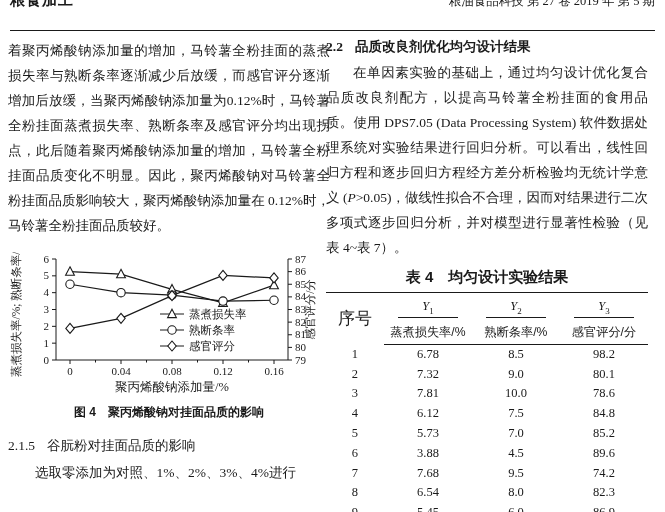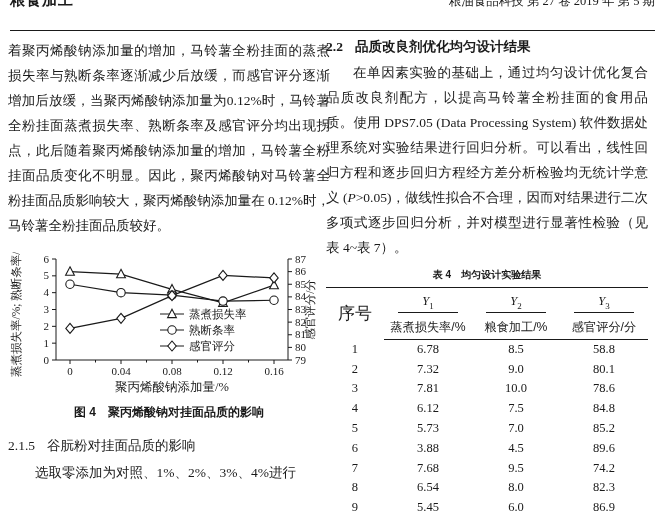--- a/index.html
+++ b/index.html
@@ -34,21 +34,21 @@
   .sec-head3 { margin-top:16px; font-family:"Liberation Sans","DejaVu Sans",sans-serif;
     font-size:13.5px; font-weight:normal; }
   .sec-head3 .num, .sec-head2 .num { font-family:"Liberation Serif",serif; margin-right:12px; }
   .sec-head2 { font-family:"Liberation Sans","DejaVu Sans",sans-serif;
     font-size:13.5px; font-weight:bold; margin-bottom:4px; }
   .p2 { margin-top:5px; }
 
   
   .tbl-title { margin-top:8px; text-align:center;
     font-family:"Liberation Sans","DejaVu Sans",sans-serif;
-    font-weight:bold; font-size:10px; }
+    font-weight:bold; font-size:15px; }
   table { width:100%; border-collapse:collapse; margin-top:5px;
     border-top:1.7px solid #1a1a1a; border-bottom:1.7px solid #1a1a1a; }
   th,td { text-align:center; font-weight:normal; }
   thead tr.measures th { border-bottom:1.2px solid #1a1a1a; }
   th.seq { font-family:"Liberation Sans","DejaVu Sans",sans-serif; font-size:17px; }
   .ywrap { display:block; margin:4px 14px; padding:2px 0 1px 0;
     border-bottom:1px solid #1a1a1a; font-size:12.5px; }
   .ysym { font-style:italic; }
   .ywrap sub { font-size:9px; }
   tr.measures th { font-family:"Liberation Sans","DejaVu Sans",sans-serif;
@@ -183,30 +183,30 @@
             </th>
           <th>
               <span class="ywrap"><span class="ysym">Y</span><sub>2</sub></span>
             </th>
           <th>
               <span class="ywrap"><span class="ysym">Y</span><sub>3</sub></span>
             </th>
         </tr>
         <tr class="measures">
           <th>蒸煮损失率/%</th>
-          <th>粮食加工/%</th>
+          <th>熟断条率/%</th>
           <th>感官评分/分</th>
         </tr>
       </thead>
       <tbody>
           <tr>
             <td>1</td>
             <td>6.78</td>
             <td>8.5</td>
-            <td>58.8</td>
+            <td>98.2</td>
           </tr>
           <tr>
             <td>2</td>
             <td>7.32</td>
             <td>9.0</td>
             <td>80.1</td>
           </tr>
           <tr>
             <td>3</td>
             <td>7.81</td>

